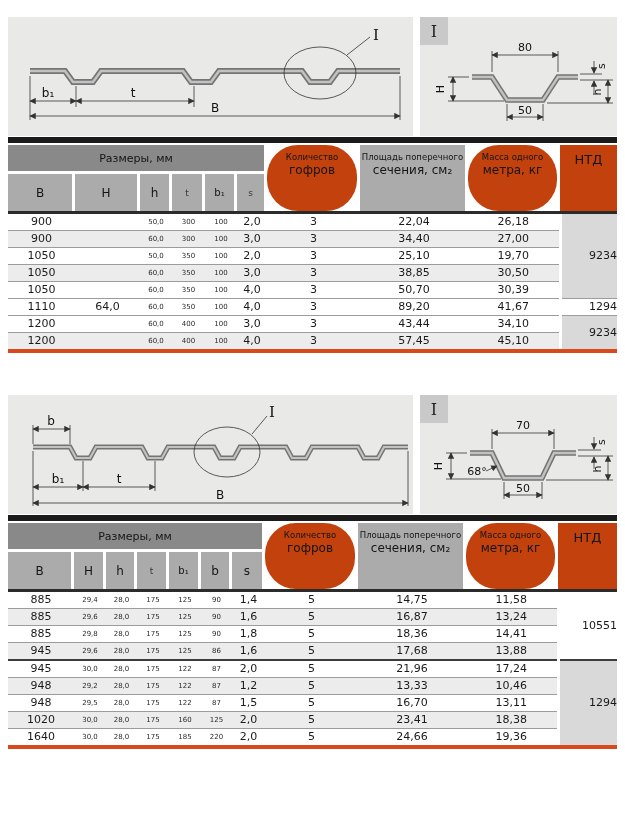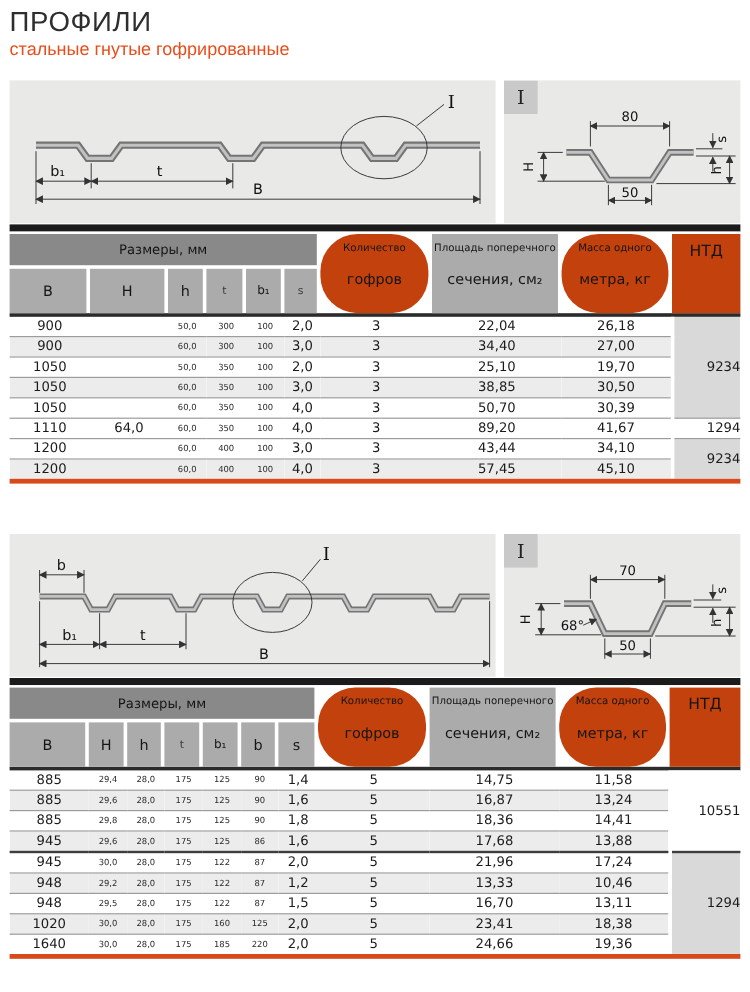--- a/index.html
+++ b/index.html
@@ -29,42 +29,38 @@
   
   .thead{display:grid;grid-template-rows:26px 37px;gap:3px;background:#fff;width:609px;padding:2px 0 0 0;}
   .hc{display:flex;align-items:center;justify-content:center;font-family:"DejaVu Sans",sans-serif;color:#151515;}
   .hc.dims{background:#898989;font-size:11px;text-align:center;}
   .hc.sub{background:#ABABAB;}
   .hc.tall{flex-direction:column;justify-content:flex-start;padding-top:7px;box-sizing:border-box;text-align:center;}
   .hc.light{background:#c2410c;border-radius:31px;}
   .hc.mid{background:#ABABAB;}
   .hc.ntdh{background:#c2410c;font-size:13px;}
   .l1{font-size:8.5px;line-height:10px;}
-  .l2{font-size:12px;line-height:14px;margin-top:14px;}
+  .l2{font-size:12px;line-height:14px;margin-top:1px;}
   .fz12{font-size:12px;} .fz10{font-size:10px;} .fz9{font-size:9px;color:#3a3a3a;}
   
   .body-table{width:609px;border-collapse:collapse;table-layout:fixed;font-family:"DejaVu Sans",sans-serif;}
   .body-table td{height:16px;line-height:16px;padding:0;text-align:center;font-size:11px;color:#1a1a1a;
                  border-top:1px solid #9C9C9C;overflow:hidden;white-space:nowrap;}
   .body-table tr:first-child td{border-top:none;}
   .body-table td.tiny{font-size:7px;color:#2a2a2a;}
   .body-table tr.stripe td{background:#ECECEC;}
   .body-table tr.dark-sep td{border-top:2px solid #3D3D3D;}
   .body-table tbody tr td.ntd-cell{background:#D9D9D9;border-left:3px solid #fff;vertical-align:middle;font-size:11px;text-align:right;}
   .body-table tbody tr td.ntd-cell.plain{background:#fff;}
 </style>
 </head>
 <body>
 
 <div class="page">
 
-  <div class="hdr">
-    <h1>ПРОФИЛИ</h1>
-    <div class="sub">стальные гнутые гофрированные</div>
-  </div>
 
   <div class="sect">
     <div class="panels">
       <div class="panel main-panel">
         <svg width="405" height="119" viewBox="0 0 405 119">
           <defs>
             <marker id="ar1" viewBox="0 0 10 10" refX="9" refY="5" markerWidth="8" markerHeight="8" orient="auto-start-reverse">
               <path d="M0,0 L10,5 L0,10 z" fill="#333"></path>
             </marker>
           </defs>

